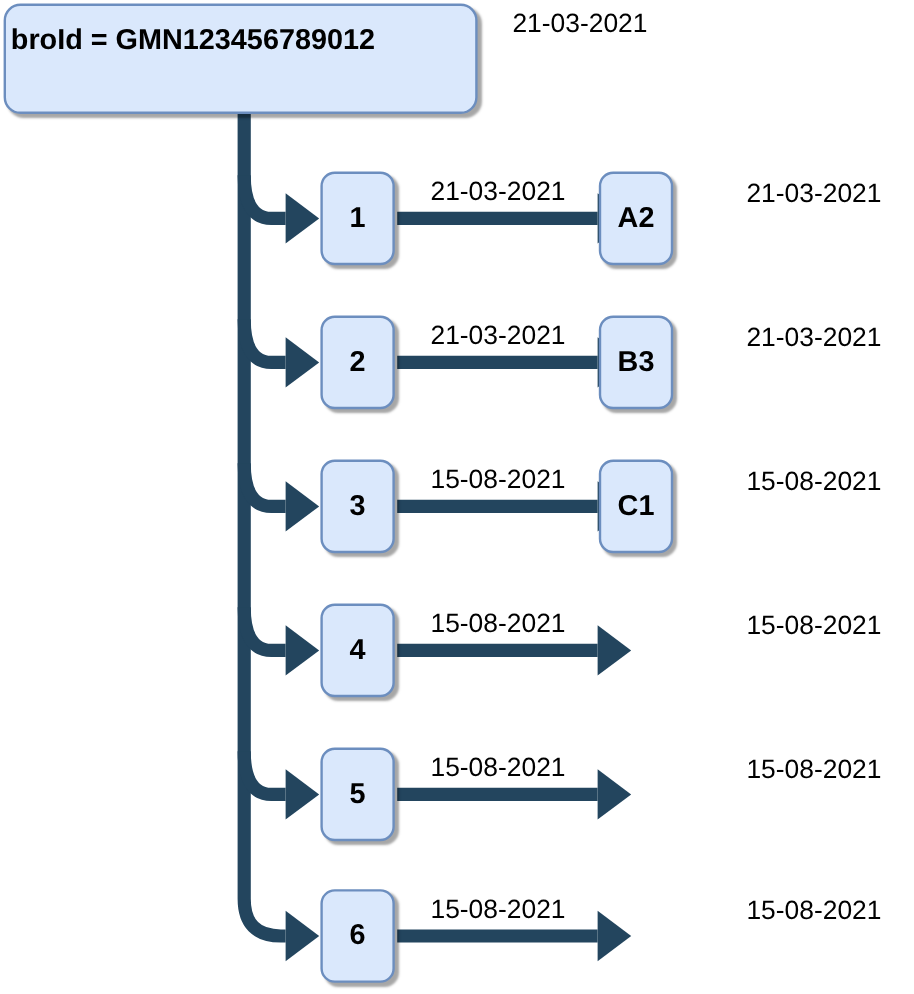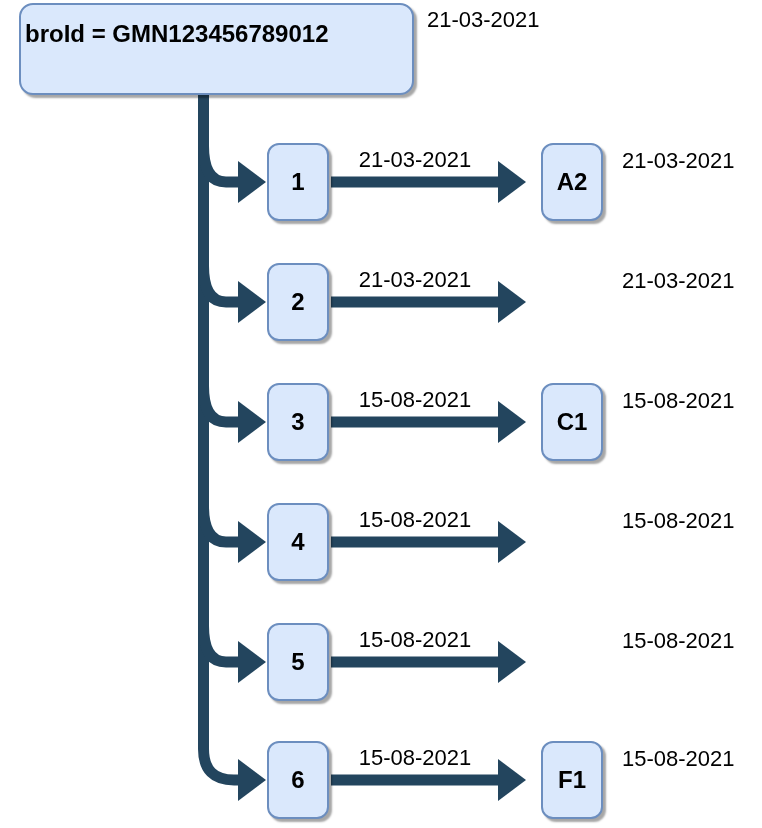--- a/index.html
+++ b/index.html
@@ -7,30 +7,30 @@
   .canvas { position:relative; width:762px; height:828px; overflow:hidden; background:#fff; }
   svg.edges { position:absolute; left:0; top:0; }
   .node {
     position:absolute; box-sizing:border-box;
     background:#dae8fc; border:2px solid #6c8ebf; border-radius:12px;
     box-shadow:3px 3px 2px rgba(0,0,0,0.35);
     display:flex; align-items:center; justify-content:center;
     font-weight:bold; color:#000;
   }
   .root-box {
-    left:19px; top:3px; width:395px; height:92px;
+    left:3px; top:3px; width:395px; height:92px;
     display:block; border-radius:14px;
     font-size:24px; line-height:30px; font-weight:bold;
     padding:14px 4px 0 4px;
   }
   .top-date { position:absolute; left:427px; top:8px; font-size:22px; line-height:24px; white-space:nowrap; }
   .row { position:absolute; left:0; width:762px; height:78px; }
   .small-node { top:0; width:62px; height:78px; font-size:24px; }
   .left-node { left:267px; }
-  .right-node { left:541px; }
+  .right-node { left:499px; }
   .edge-label { position:absolute; left:325px; top:5px; width:180px; text-align:center; font-size:22px; line-height:24px; white-space:nowrap; }
   .node-date { position:absolute; left:622px; top:6px; font-size:22px; line-height:24px; white-space:nowrap; }
 </style>
 </head>
 <body>
 
 <div class="canvas">
 
   <svg class="edges" width="762" height="828" viewBox="0 0 762 828">
     <g stroke="#23455e" stroke-width="11" fill="none">
@@ -77,20 +77,23 @@
       <span>A2</span>
     </div>
     <div class="node-date">21-03-2021</div>
   </div>
 
   <div class="row" style="top:263px">
     <div class="node small-node left-node">
       <span>2</span>
     </div>
     <div class="edge-label">21-03-2021</div>
+    <div class="node small-node right-node">
+      <span>B3</span>
+    </div>
     <div class="node-date">21-03-2021</div>
   </div>
 
   <div class="row" style="top:383px">
     <div class="node small-node left-node">
       <span>3</span>
     </div>
     <div class="edge-label">15-08-2021</div>
     <div class="node small-node right-node">
       <span>C1</span>
@@ -112,19 +115,16 @@
     </div>
     <div class="edge-label">15-08-2021</div>
     <div class="node-date">15-08-2021</div>
   </div>
 
   <div class="row" style="top:741px">
     <div class="node small-node left-node">
       <span>6</span>
     </div>
     <div class="edge-label">15-08-2021</div>
-    <div class="node small-node right-node">
-      <span>F1</span>
-    </div>
     <div class="node-date">15-08-2021</div>
   </div>
 
 </div>
 
 </body></html>

